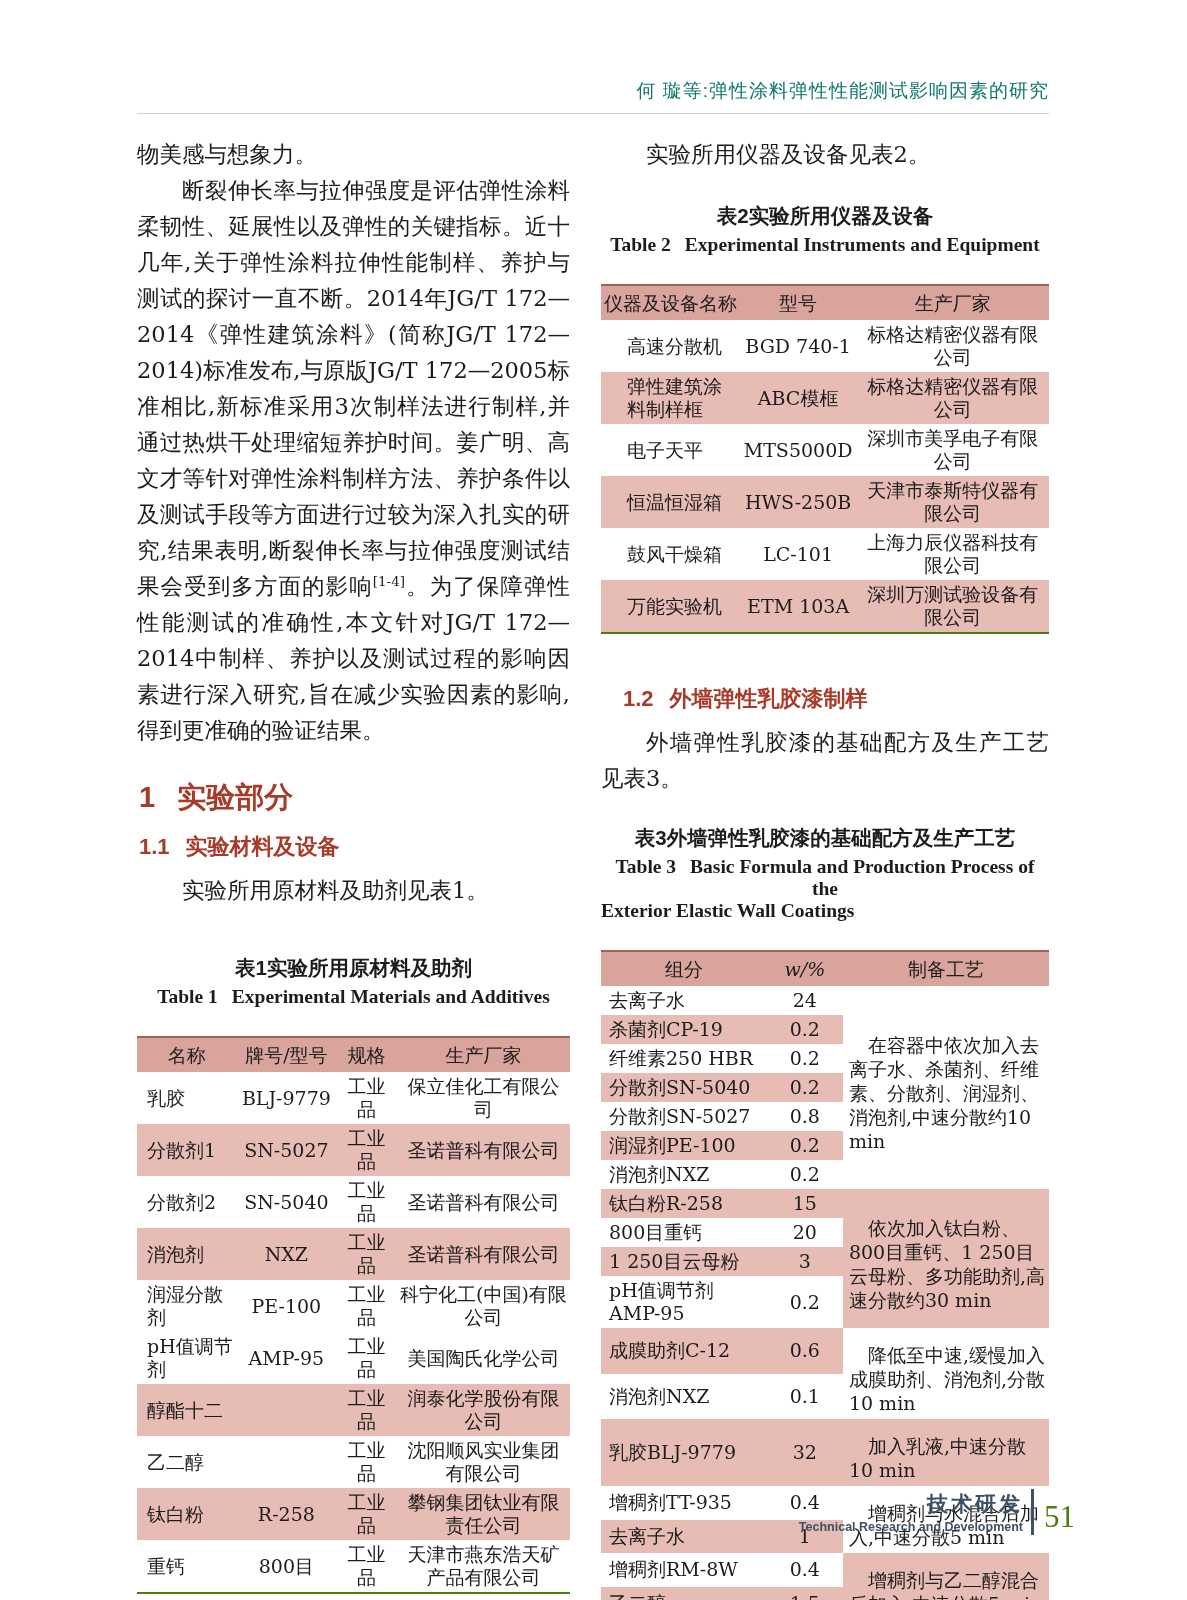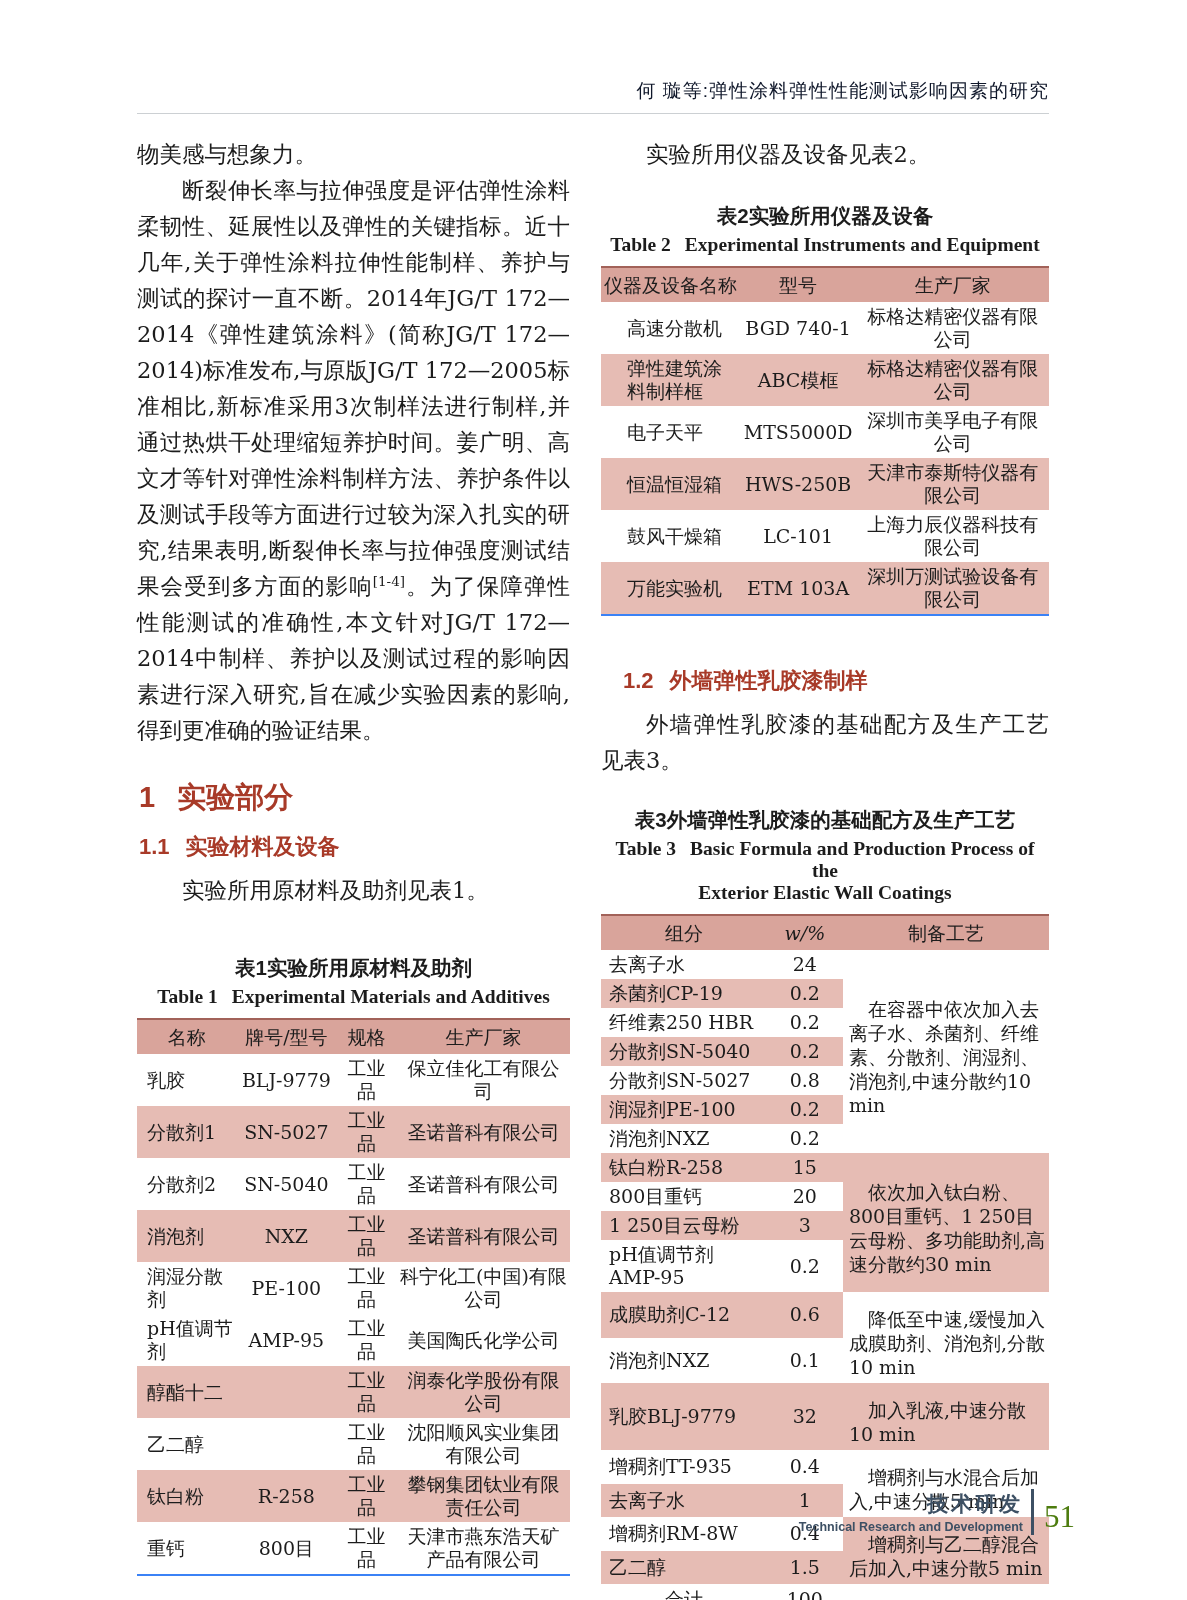--- a/index.html
+++ b/index.html
@@ -5,21 +5,21 @@
   * { box-sizing: border-box; }
   html,body { margin:0; padding:0; background:#e9e9e9; }
   .page {
     position:relative; width:1187px; height:1600px; background:#ffffff;
     font-family:"DejaVu Serif","Liberation Serif",serif; color:#1c1c1c;
     margin:0 auto; overflow:hidden;
   }
   .content { position:absolute; left:137px; top:78px; width:912px; }
 
   .running-head {
-    text-align:right; font-size:19px; color:#0f172a; letter-spacing:1px;
+    text-align:right; font-size:19px; color:#0f766e; letter-spacing:1px;
     font-family:"Liberation Sans","DejaVu Sans",sans-serif;
     padding-bottom:9px; border-bottom:1px solid #ccd0d3;
   }
 
   .columns { display:flex; gap:31px; margin-top:22px; }
   .col-left  { width:433px; }
   .col-right { width:448px; }
 
   p.body { font-size:22.5px; line-height:36px; margin:0; text-align:justify; }
   p.indent { text-indent:2em; }
@@ -42,27 +42,27 @@
     font-family:"Liberation Sans","DejaVu Sans",sans-serif; margin-top:46px;
   }
   .tbl-title-cn .tag { }
   .tbl-title-cn.tight { margin-top:28px; }
   .tbl-title-en {
     text-align:center; font-weight:bold; font-size:19.5px;
     font-family:"Liberation Serif","DejaVu Serif",serif; margin-top:4px;
   }
   .tbl-title-en .tag { margin-right:14px; }
   .tbl-title-en2 {
-    text-align:center; font-weight:bold; font-size:19.5px;
+    text-align:left; font-weight:bold; font-size:19.5px;
     font-family:"Liberation Serif","DejaVu Serif",serif;
   }
 
   table.paper-table {
-    width:100%; border-collapse:collapse; font-size:19px; margin-top:10px;
-    border-bottom:2px solid #3b82f6;
+    width:100%; border-collapse:collapse; font-size:19px; margin-top:28px;
+    border-bottom:2px solid #4d7c0f;
   }
   table.paper-table th {
     background:#d9a49b; font-weight:normal; padding:5px 2px; line-height:24px;
     border-top:2px solid #a26259; text-align:center;
   }
   table.paper-table td {
     padding:3px 3px; text-align:center; vertical-align:middle; line-height:23px;
   }
   table.paper-table tr.stripe td { background:#e6bcb4; }
 

